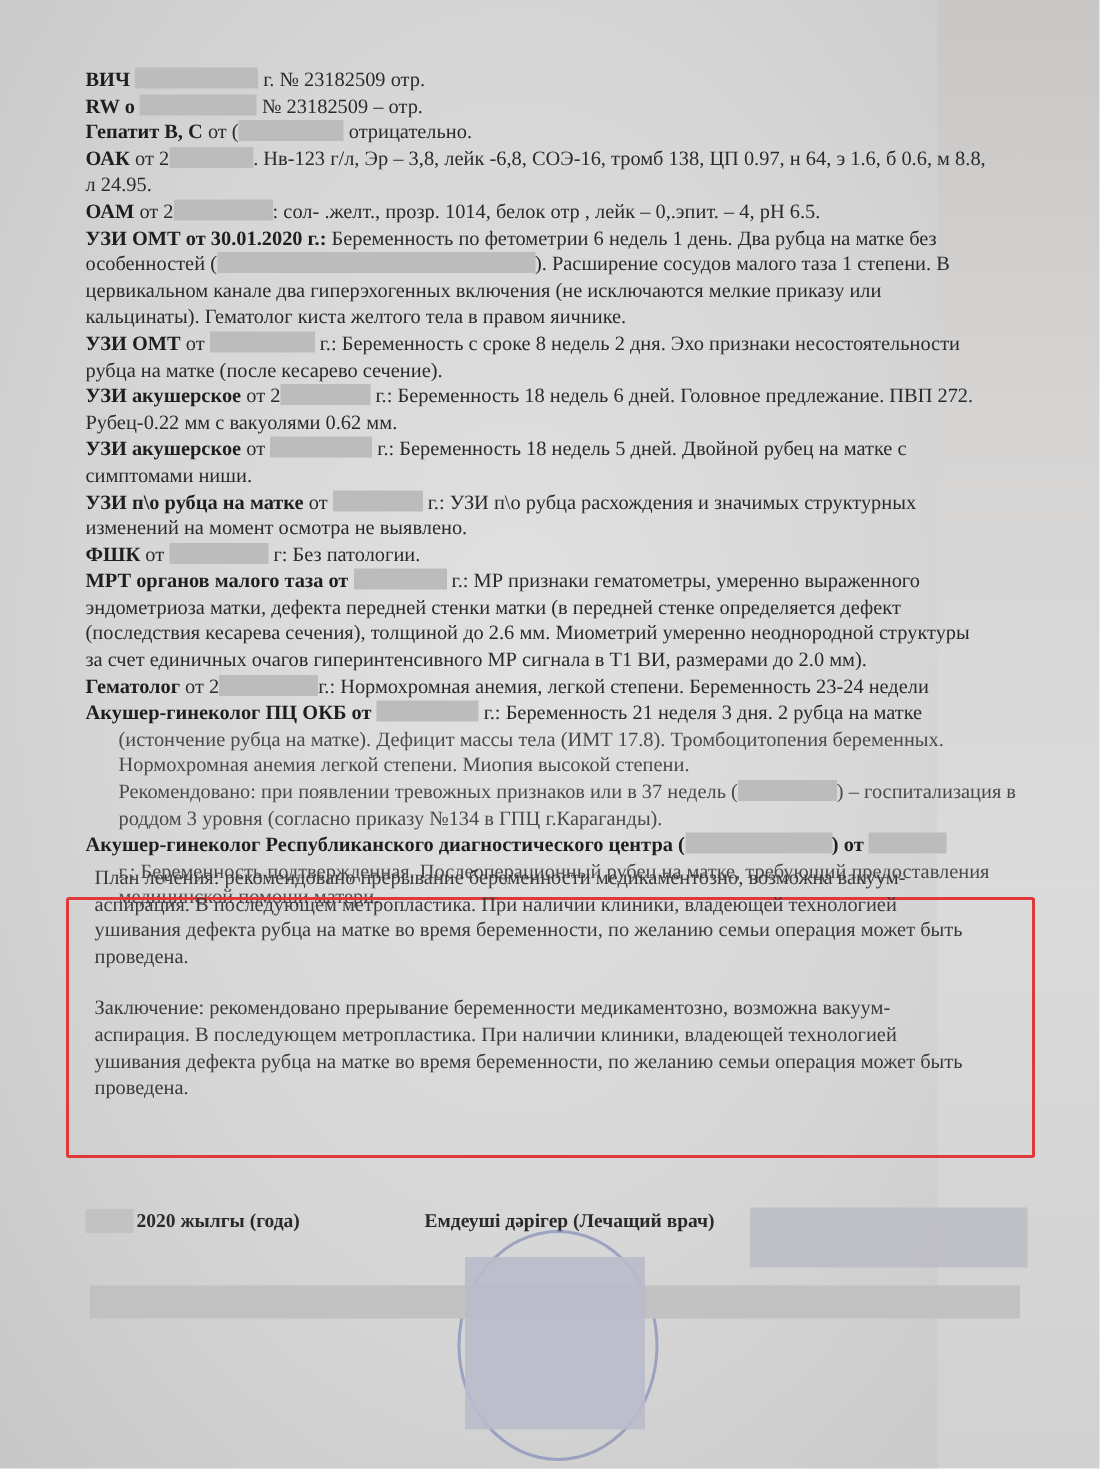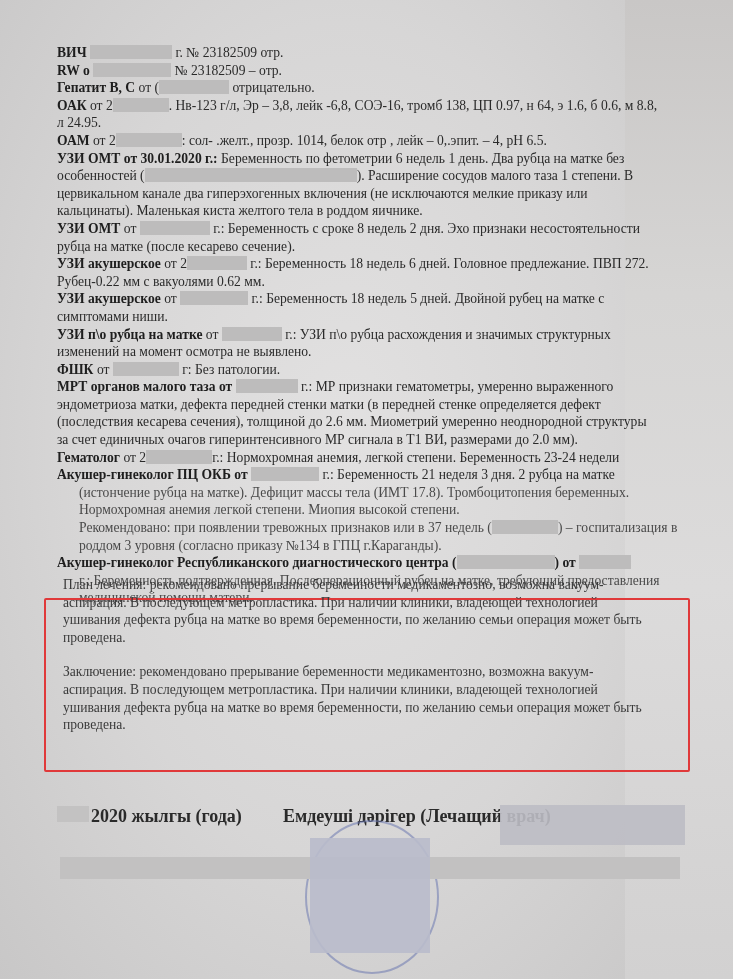--- a/index.html
+++ b/index.html
@@ -26,21 +26,21 @@
   .gray { color:#4a4a4a;margin-left:22px; }
   .frame {
     position:absolute; left:44px; top:598px; width:642px; height:170px;
     border:2px solid #e0393a; border-radius:2px;
   }
   .frame-text {
     position:absolute; left:63px; top:576px; width:620px;
     font-size:13.6px; line-height:17.6px; color:#3a3a3a;
   }
   .footer-row {
-    position:absolute; top:806px; left:60px; font-size:18px; font-weight:bold; color:#2a2a2a;
+    position:absolute; top:806px; left:60px; font-size:13px; font-weight:bold; color:#2a2a2a;
   }
   .pixel { position:absolute; }
   .stamp {
     position:absolute; left:305px; top:820px; width:130px; height:150px;
     border:2px solid #6b79b0; border-radius:50%; opacity:0.55;
   }
 </style>
 </head>
 <body>
 
@@ -48,21 +48,21 @@
   <div class="content">
     <div class="line"><span class="b">ВИЧ</span> <span class="redact" style="width:82px"></span> <span>г. № 23182509 отр.</span></div>
     <div class="line"><span class="b">RW о</span> <span class="redact" style="width:78px"></span> <span>№ 23182509 – отр.</span></div>
     <div class="line"><span class="b">Гепатит В, С</span> <span>от (</span><span class="redact" style="width:70px"></span> <span>отрицательно.</span></div>
     <div class="line"><span class="b">ОАК</span> <span>от 2</span><span class="redact" style="width:56px"></span><span>. Нв-123 г/л, Эр – 3,8, лейк -6,8, СОЭ-16, тромб 138, ЦП 0.97, н 64, э 1.6,  б 0.6, м 8.8,</span></div>
     <div class="line"><span>л 24.95.</span></div>
     <div class="line"><span class="b">ОАМ</span> <span>от 2</span><span class="redact" style="width:66px"></span><span>: сол- .желт., прозр. 1014, белок отр ,  лейк – 0,.эпит. – 4, pH 6.5.</span></div>
     <div class="line"><span class="b">УЗИ ОМТ от 30.01.2020 г.:</span> <span>Беременность по фетометрии 6 недель 1 день. Два рубца на матке без</span></div>
     <div class="line"><span>особенностей (</span><span class="redact" style="width:212px"></span><span>). Расширение сосудов малого таза 1 степени. В</span></div>
     <div class="line"><span>цервикальном канале два гиперэхогенных включения (не исключаются мелкие приказу или</span></div>
-    <div class="line"><span>кальцинаты). Маленькая киста желтого тела в роддом яичнике.</span></div>
+    <div class="line"><span>кальцинаты). Гематолог киста желтого тела в правом яичнике.</span></div>
     <div class="line"><span class="b">УЗИ ОМТ</span> <span>от</span> <span class="redact" style="width:70px"></span> <span>г.: Беременность с сроке 8 недель 2 дня. Эхо признаки несостоятельности</span></div>
     <div class="line"><span>рубца на матке (после кесарево сечение).</span></div>
     <div class="line"><span class="b">УЗИ акушерское</span> <span>от 2</span><span class="redact" style="width:60px"></span> <span>г.: Беременность 18 недель 6 дней. Головное предлежание. ПВП 272.</span></div>
     <div class="line"><span>Рубец-0.22 мм с вакуолями 0.62 мм.</span></div>
     <div class="line"><span class="b">УЗИ акушерское</span> <span>от</span> <span class="redact" style="width:68px"></span> <span>г.: Беременность 18 недель 5 дней. Двойной рубец на матке с</span></div>
     <div class="line"><span>симптомами ниши.</span></div>
     <div class="line"><span class="b">УЗИ п\о рубца на матке</span> <span>от</span> <span class="redact" style="width:60px"></span> <span>г.: УЗИ п\о рубца расхождения и значимых структурных</span></div>
     <div class="line"><span>изменений на момент осмотра не выявлено.</span></div>
     <div class="line"><span class="b">ФШК</span> <span>от</span> <span class="redact" style="width:66px"></span> <span>г: Без патологии.</span></div>
     <div class="line"><span class="b">МРТ органов малого таза от</span> <span class="redact" style="width:62px"></span> <span>г.: МР признаки гематометры, умеренно выраженного</span></div>

